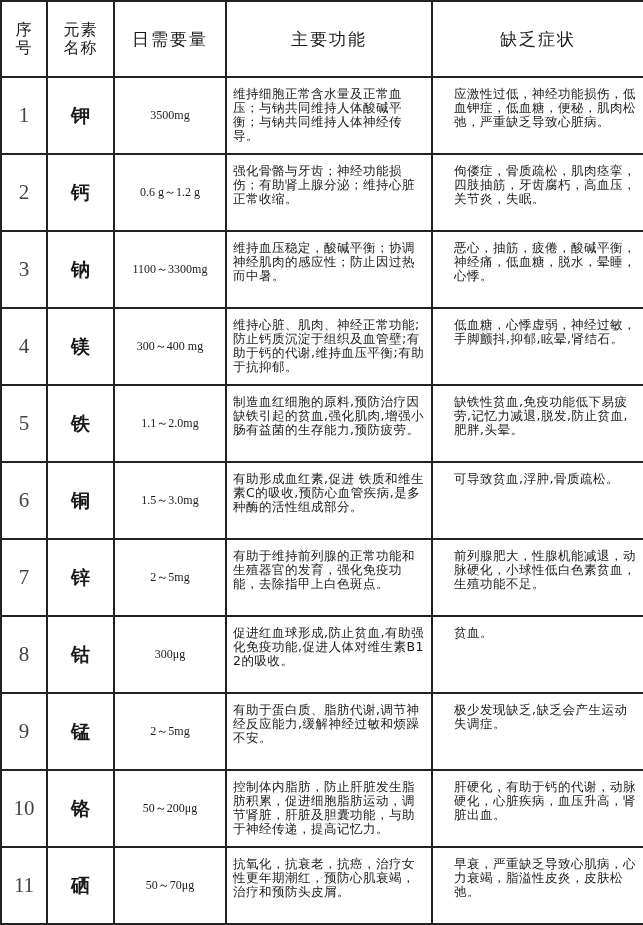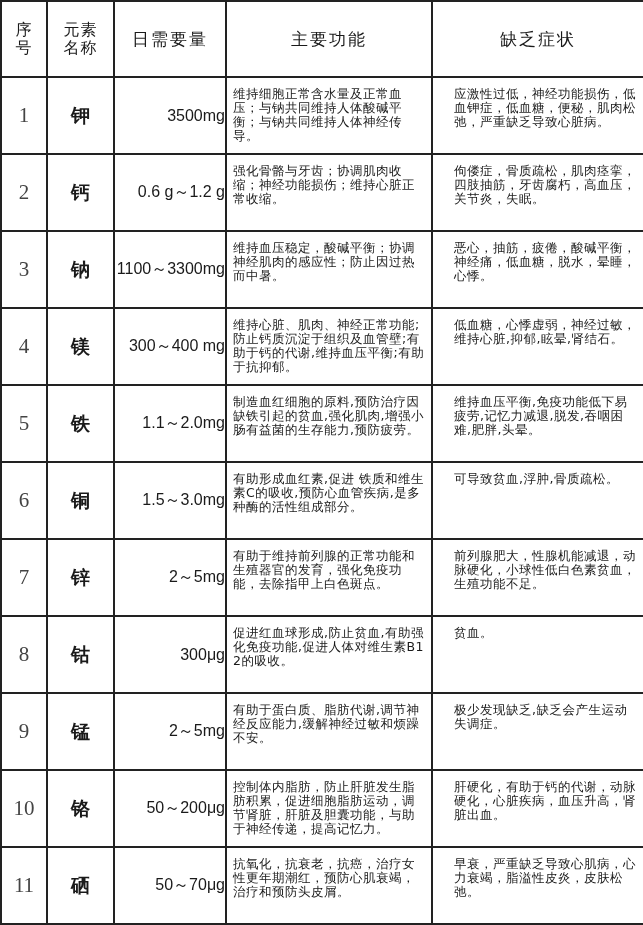--- a/index.html
+++ b/index.html
@@ -39,23 +39,23 @@
       vertical-align: middle;
     }
     .col-el {
       font-family: "DejaVu Sans", sans-serif;
       font-size: 19px;
       font-weight: bold;
       text-align: center;
       vertical-align: middle;
     }
     .col-dose {
-      font-family: Liberation Sans, sans-serif;
-      font-size: 16px;
-      text-align: right;
+      font-family: Liberation Serif, serif;
+      font-size: 12px;
+      text-align: center;
       vertical-align: middle;
       letter-spacing: 0px;
     }
     .col-func, .col-def {
       font-family: "DejaVu Sans", sans-serif;
       font-size: 12.5px;
       line-height: 14px;
       vertical-align: top;
       text-align: left;
     }
@@ -100,21 +100,21 @@
         </td>
       <td class="col-def">
           <div class="inner">应激性过低，神经功能损伤，低血钾症，低血糖，便秘，肌肉松弛，严重缺乏导致心脏病。</div>
         </td>
     </tr>
     <tr>
       <td class="col-no">2</td>
       <td class="col-el">钙</td>
       <td class="col-dose">0.6 g～1.2 g</td>
       <td class="col-func">
-          <div class="inner">强化骨骼与牙齿；协调肌肉收缩；神经功能损伤；维持心脏正常收缩。</div>
+          <div class="inner">强化骨骼与牙齿；神经功能损伤；有助肾上腺分泌；维持心脏正常收缩。</div>
         </td>
       <td class="col-def">
           <div class="inner">佝偻症，骨质疏松，肌肉痉挛，四肢抽筋，牙齿腐朽，高血压，关节炎，失眠。</div>
         </td>
     </tr>
     <tr>
       <td class="col-no">3</td>
       <td class="col-el">钠</td>
       <td class="col-dose">1100～3300mg</td>
       <td class="col-func">
@@ -125,32 +125,32 @@
         </td>
     </tr>
     <tr>
       <td class="col-no">4</td>
       <td class="col-el">镁</td>
       <td class="col-dose">300～400 mg</td>
       <td class="col-func">
           <div class="inner">维持心脏、肌肉、神经正常功能;防止钙质沉淀于组织及血管壁;有助于钙的代谢,维持血压平衡;有助于抗抑郁。</div>
         </td>
       <td class="col-def">
-          <div class="inner">低血糖，心悸虚弱，神经过敏，维持心脏,抑郁,眩晕,肾结石。</div>
+          <div class="inner">低血糖，心悸虚弱，神经过敏，手脚颤抖,抑郁,眩晕,肾结石。</div>
         </td>
     </tr>
     <tr>
       <td class="col-no">5</td>
       <td class="col-el">铁</td>
       <td class="col-dose">1.1～2.0mg</td>
       <td class="col-func">
           <div class="inner">制造血红细胞的原料,预防治疗因缺铁引起的贫血,强化肌肉,增强小肠有益菌的生存能力,预防疲劳。</div>
         </td>
       <td class="col-def">
-          <div class="inner">维持血压平衡,免疫功能低下易疲劳,记忆力减退,脱发,吞咽困难,肥胖,头晕。</div>
+          <div class="inner">缺铁性贫血,免疫功能低下易疲劳,记忆力减退,脱发,防止贫血,肥胖,头晕。</div>
         </td>
     </tr>
     <tr>
       <td class="col-no">6</td>
       <td class="col-el">铜</td>
       <td class="col-dose">1.5～3.0mg</td>
       <td class="col-func">
           <div class="inner">有助形成血红素,促进 铁质和维生素C的吸收,预防心血管疾病,是多种酶的活性组成部分。</div>
         </td>
       <td class="col-def">

